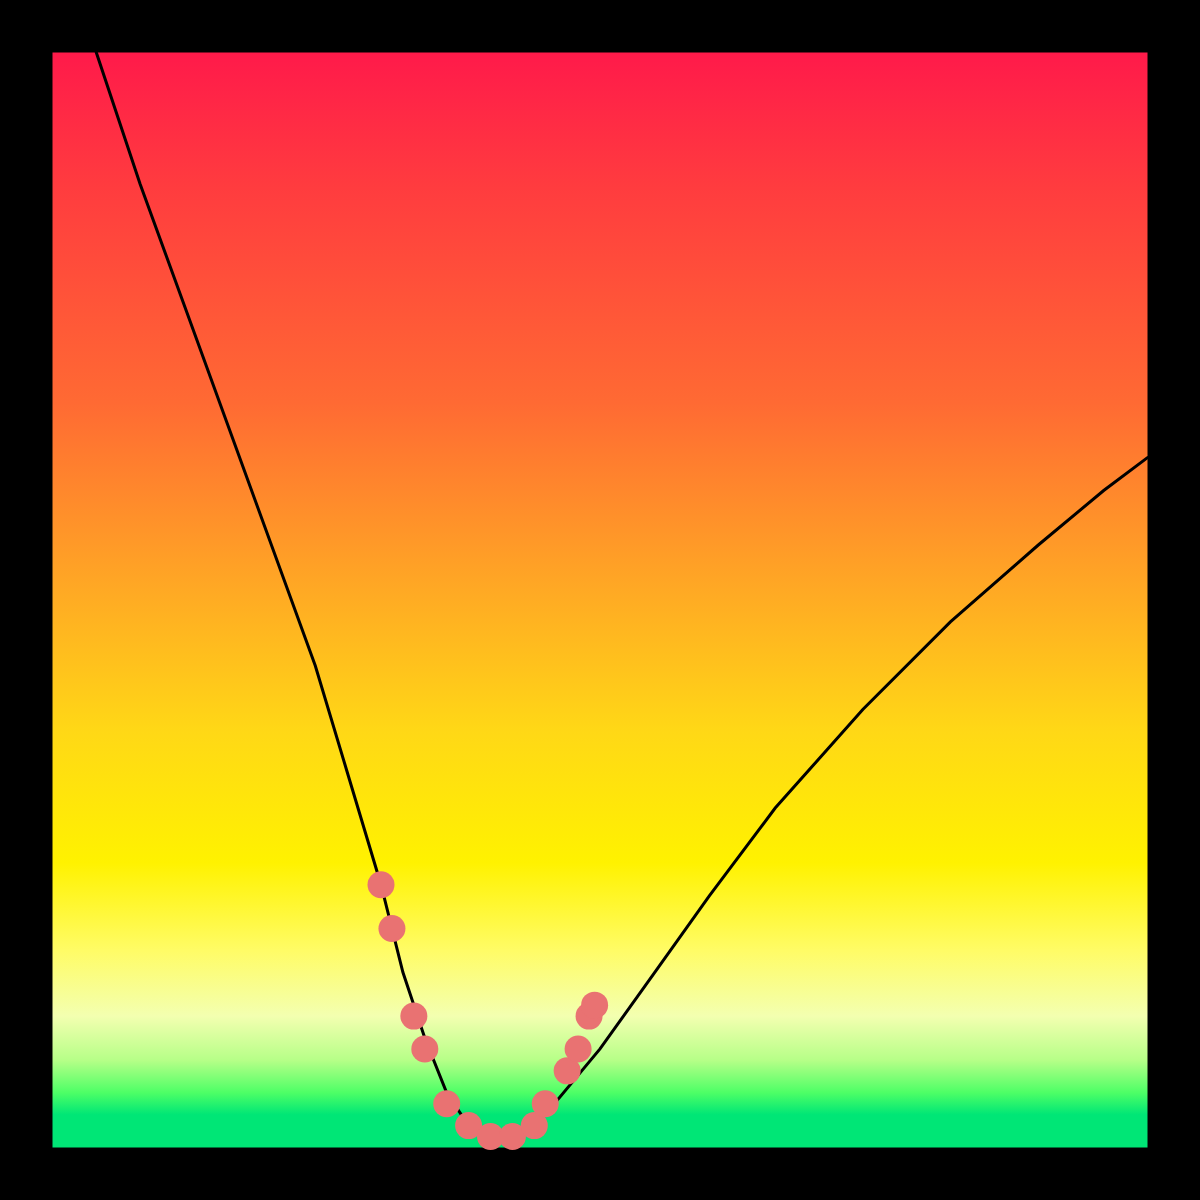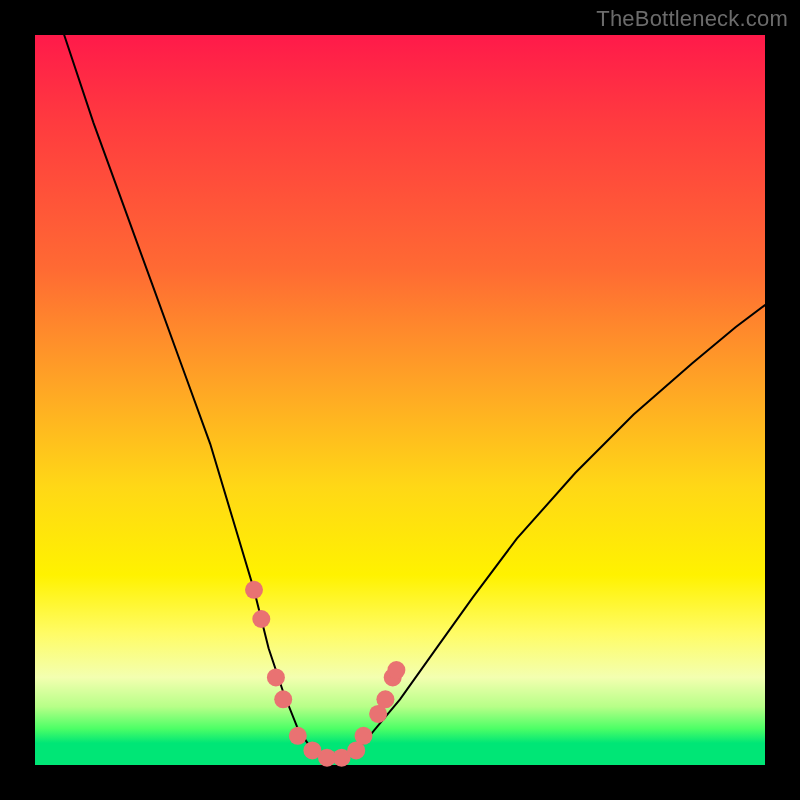--- a/index.html
+++ b/index.html
@@ -80,14 +80,13 @@
         <circle cx="306.6" cy="722.7" r="9" fill="#e97272"></circle>
         <circle cx="321.2" cy="715.4" r="9" fill="#e97272"></circle>
         <circle cx="328.5" cy="700.8" r="9" fill="#e97272"></circle>
         <circle cx="343.1" cy="678.9" r="9" fill="#e97272"></circle>
         <circle cx="350.4" cy="664.3" r="9" fill="#e97272"></circle>
         <circle cx="357.7" cy="642.4" r="9" fill="#e97272"></circle>
         <circle cx="361.4" cy="635.1" r="9" fill="#e97272"></circle>
       </g>
   </svg>
 
-  <div class="watermark">TheBottleneck.com</div>
 </div>
 
 </body></html>

